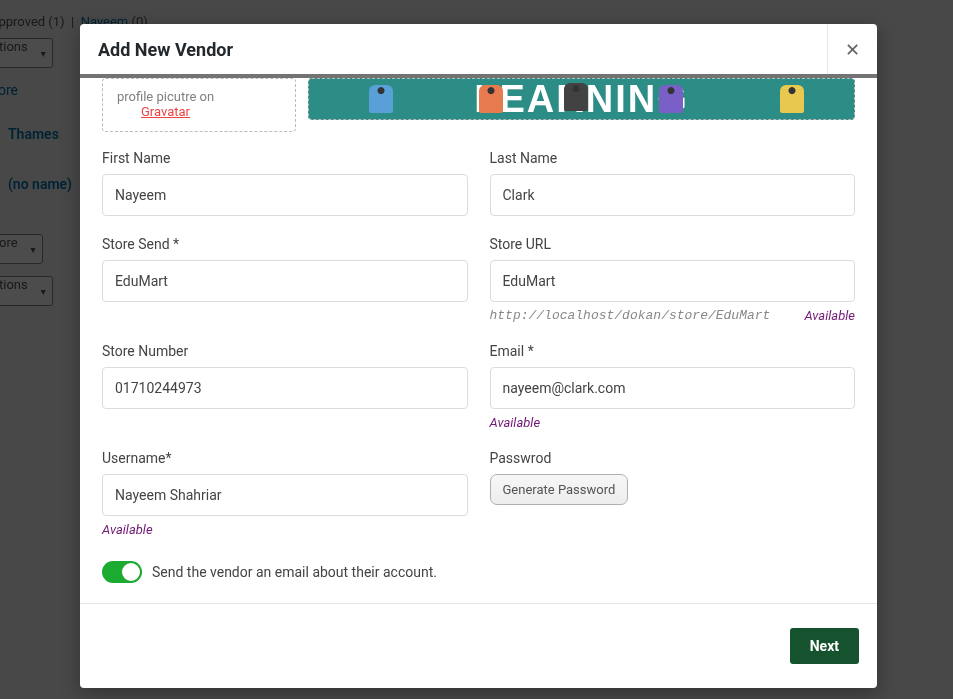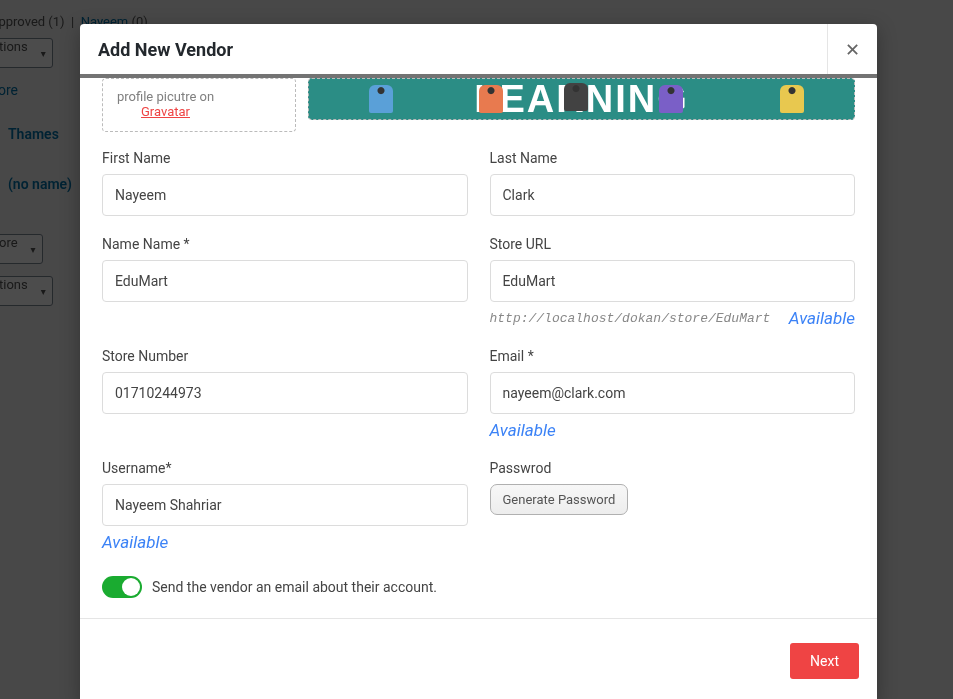--- a/index.html
+++ b/index.html
@@ -154,22 +154,22 @@
       align-items: center;
       margin-top: 6px;
     }
     .helper-url {
       font-size: 13px;
       color: #888;
       font-style: italic;
       font-family: Liberation Mono, monospace;
     }
     .available {
-      font-size: 17px;
-      color: #3b82f6;
+      font-size: 13px;
+      color: #701a75;
       font-style: italic;
     }
     .gen-btn {
       border: 1px solid #b0b0b0;
       background: linear-gradient(#f7f7f7, #ededed);
       border-radius: 7px;
       padding: 7px 12px;
       font-size: 13px;
       color: #555;
       cursor: pointer;
@@ -197,28 +197,29 @@
       height: 18px;
       background: #fff;
       border-radius: 50%;
     }
     .modal-footer {
       display: flex;
       justify-content: flex-end;
       padding: 24px 18px;
     }
     .next-btn {
-      background: #ef4444;
+      background: #14532d;
       color: #fff;
       border: none;
       border-radius: 3px;
       padding: 10px 20px;
       font-size: 14px;
       cursor: pointer;
       font-family: inherit;
+      font-weight: bold;
     }
     .sel-caret {
       position: absolute;
       right: 6px;
       top: 50%;
       transform: translateY(-50%);
       font-size: 10px;
       color: #555;
     }
   </style>
@@ -281,21 +282,21 @@
         <label class="field-label">First Name</label>
         <input class="field-input" type="text" value="Nayeem" style="">
       </div>
 
       <div class="field">
         <label class="field-label">Last Name</label>
         <input class="field-input" type="text" value="Clark" style="">
       </div>
 
       <div class="field">
-        <label class="field-label">Name Name *</label>
+        <label class="field-label">Store Send *</label>
         <input class="field-input" type="text" value="EduMart" style="">
       </div>
 
       <div class="field">
         <label class="field-label">Store URL</label>
         <input class="field-input" type="text" value="EduMart" style="">
         <div class="helper-row">
           <span class="helper-url">http://localhost/dokan/store/EduMart</span>
           <span class="available">Available</span>
         </div>

